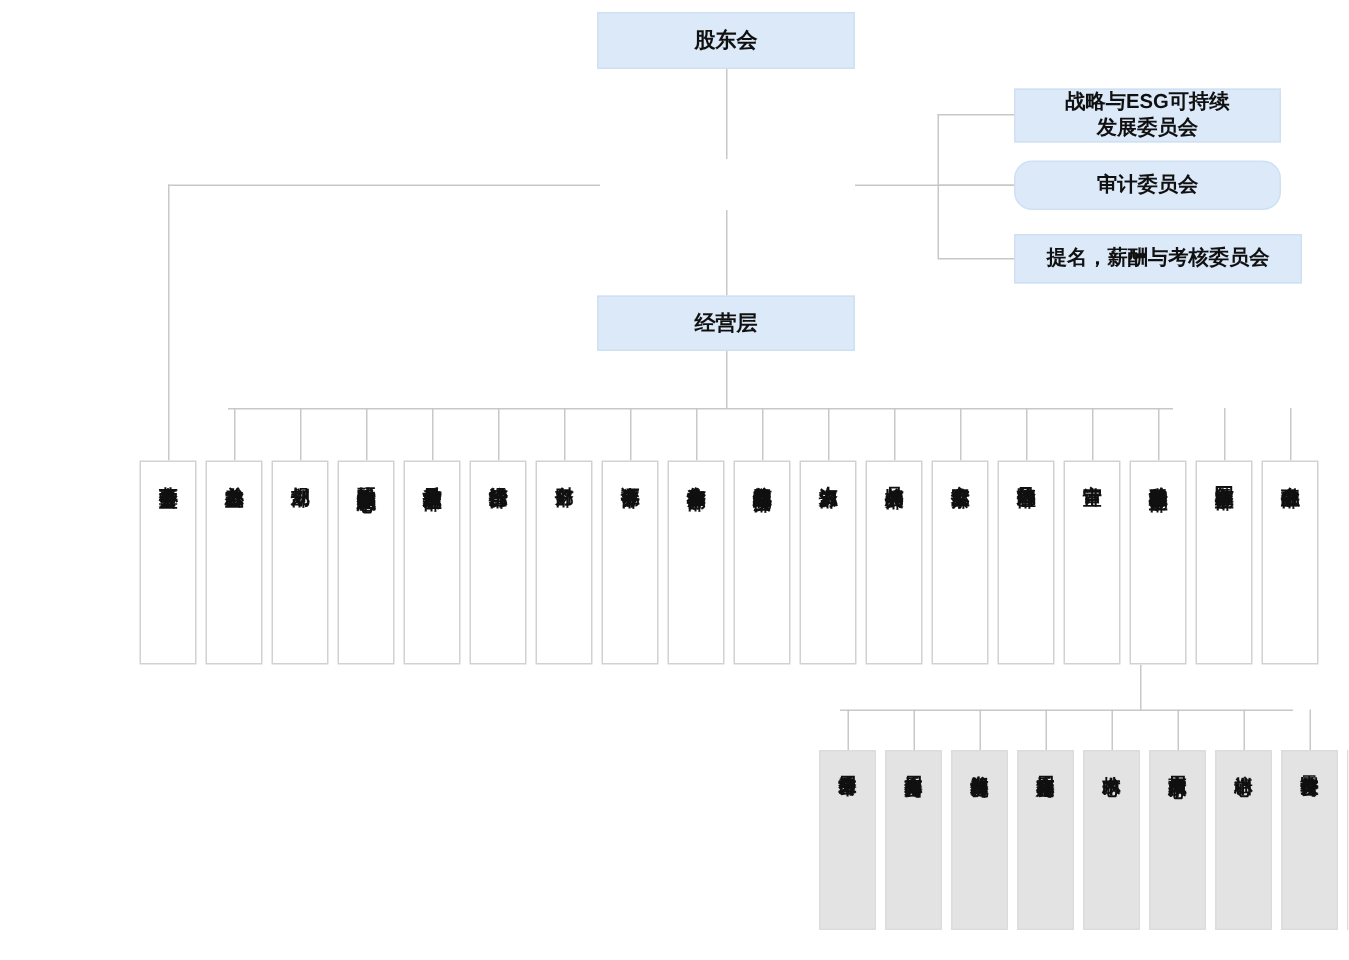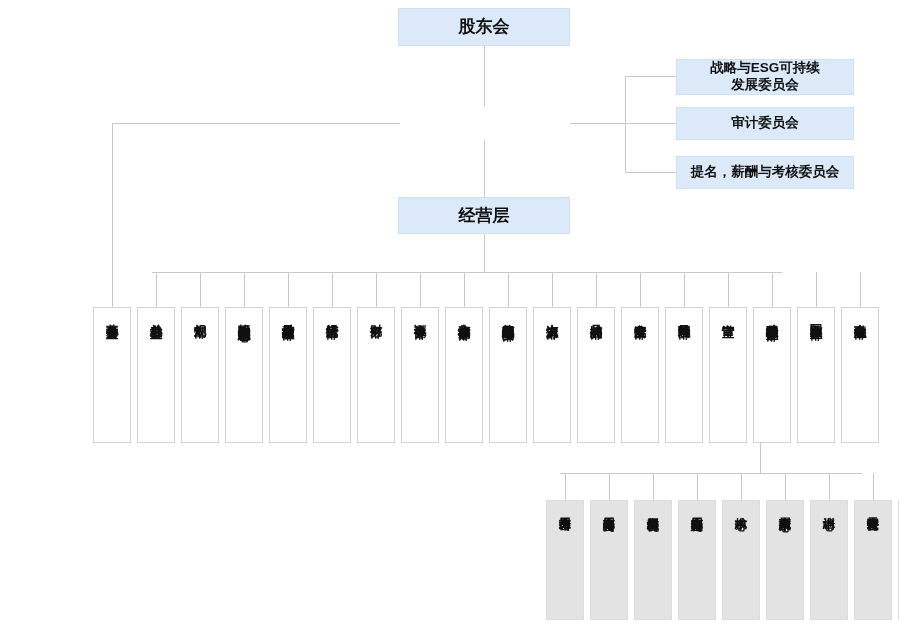--- a/index.html
+++ b/index.html
@@ -35,21 +35,21 @@
     align-items: center;
     justify-content: center;
     text-align: center;
     line-height: 1.25;
   }
   .node.blue {
     background: #dce9f8;
     border: 1px solid #cfe0f4;
     color: #101010;
     font-weight: bold;
-    font-size: 17px;
+    font-size: 14px;
   }
   .node.blue.small {
     font-size: 13.5px;
   }
   .node.white {
     background: #ffffff;
     border: 1px solid #d2d2d2;
   }
   .node.gray {
     background: #e3e3e3;
@@ -106,24 +106,24 @@
   </div>
 
 
   <div class="node blue small" style="left:676px; top:59px; width:178px; height:36px;">
     <span class="multiline">战略与ESG可持续<br>发展委员会</span>
   </div>
 
   <div class="node blue" style="left:398px; top:197px; width:172px; height:37px;">
     <span>经营层</span>
   </div>
-  <div class="node blue small" style="left:676px; top:107px; width:178px; height:33px;">
+  <div class="node blue small" style="left:676px; top:107px; width:178px; height:33px;border-radius:12px;">
     <span>审计委员会</span>
   </div>
-  <div class="node blue small" style="left:676px; top:156px; width:178px; height:33px;text-align:right;">
+  <div class="node blue small" style="left:676px; top:156px; width:192px; height:33px;text-align:right;">
     <span>提名，薪酬与考核委员会</span>
   </div>
 
   <div id="dept-risers">
       <div class="line v" style="left: 156px; top: 272px; height: 35px;"></div>
       <div class="line v" style="left: 200px; top: 272px; height: 35px;"></div>
       <div class="line v" style="left: 244px; top: 272px; height: 35px;"></div>
       <div class="line v" style="left: 288px; top: 272px; height: 35px;"></div>
       <div class="line v" style="left: 332px; top: 272px; height: 35px;"></div>
       <div class="line v" style="left: 376px; top: 272px; height: 35px;"></div>

